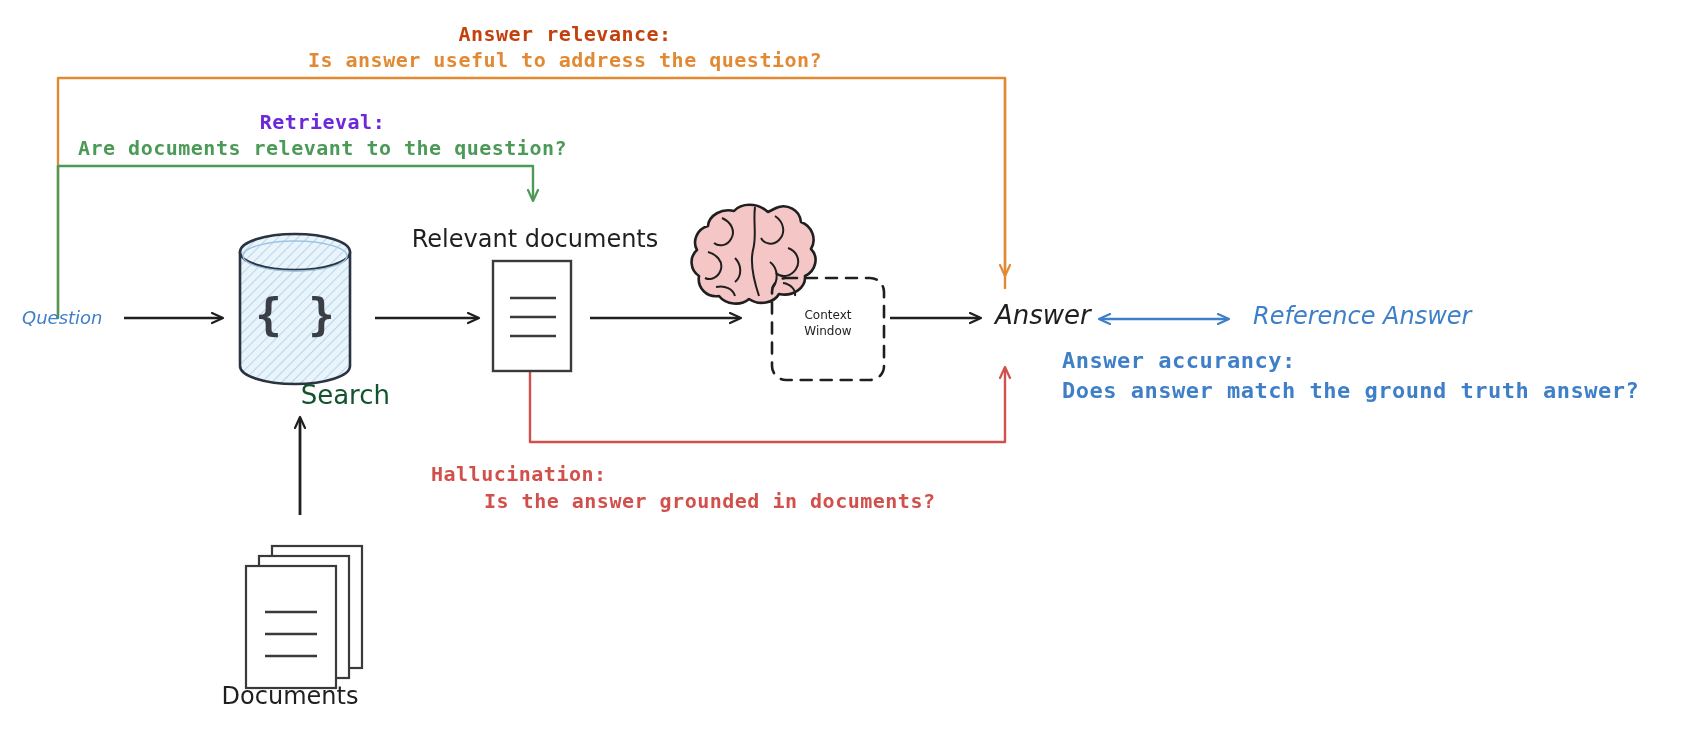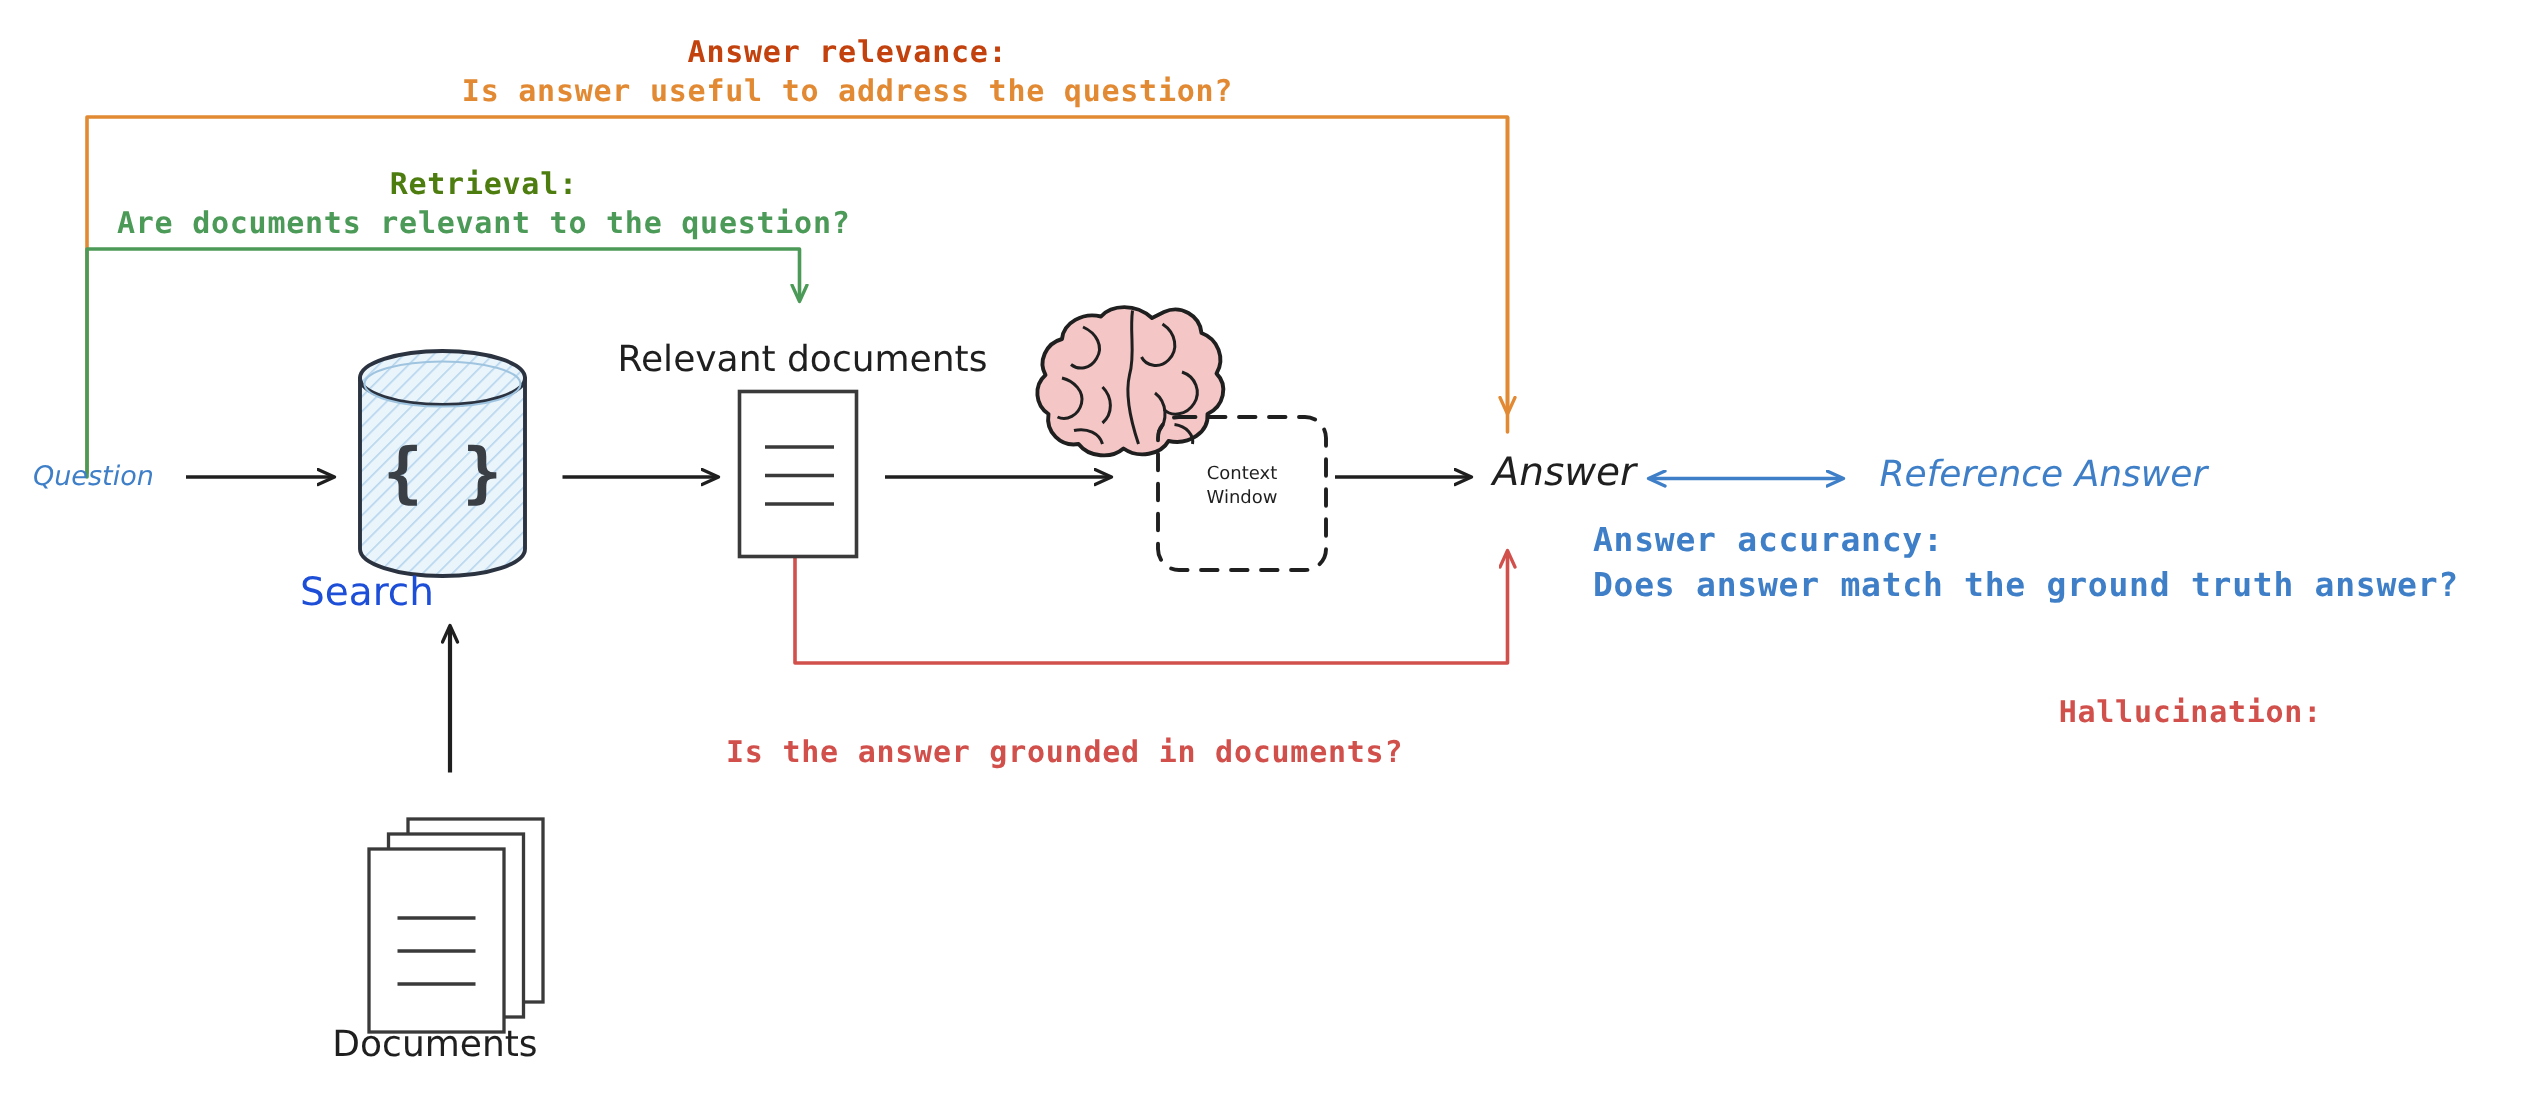--- a/index.html
+++ b/index.html
@@ -155,32 +155,32 @@
       <rect x="246" y="566" width="90" height="122" fill="#ffffff" stroke="#3a3a3a" stroke-width="2.2"></rect>
       <line x1="265" y1="612" x2="317" y2="612" stroke="#3a3a3a" stroke-width="2.4"></line>
       <line x1="265" y1="634" x2="317" y2="634" stroke="#3a3a3a" stroke-width="2.4"></line>
       <line x1="265" y1="656" x2="317" y2="656" stroke="#3a3a3a" stroke-width="2.4"></line>
     </g>
   </svg>
 
   <div class="txt mono-label" style="left:0; top:22px; width:1130px; text-align:center; font-size:20px; color:#c2410c;">Answer relevance:</div>
   <div class="txt mono-label" style="left:0; top:48px; width:1130px; text-align:center; font-size:20px; color:#e28a33;">Is answer useful to address the question?</div>
 
-  <div class="txt mono-label" style="left:0; top:110px; width:645px; text-align:center; font-size:20px; color:#4d7c0f;">Retrieval:</div>
+  <div class="txt mono-label" style="left:0; top:110px; width:645px; text-align:center; font-size:20px; color:#6d28d9;">Retrieval:</div>
   <div class="txt mono-label" style="left:0; top:136px; width:645px; text-align:center; font-size:20px; color:#4c9a57;">Are documents relevant to the question?</div>
 
-  <div class="txt mono-label" style="left:448px; top:462px; width:1100px; text-align:right; font-size:20px; color:#d1504b;">Hallucination:</div>
+  <div class="txt mono-label" style="left:431px; top:462px; width:1100px; text-align:left; font-size:20px; color:#d1504b;">Hallucination:</div>
   <div class="txt mono-label" style="left:440px; top:489px; width:1100px; text-align:left; font-size:20px; color:#d1504b;margin-left:44px;">Is the answer grounded in documents?</div>
 
   <div class="txt mono-label" style="left:1062px; top:348px; width:650px; text-align:left; font-size:22px; color:#3f7fc8;">Answer accurancy:</div>
   <div class="txt mono-label" style="left:1062px; top:378px; width:650px; text-align:left; font-size:22px; color:#3f7fc8;">Does answer match the ground truth answer?</div>
 
   <div class="txt hand-label" style="left:22px; top:307px; font-size:18px; font-style:italic; color:#3f7fc8;">Question</div>
 
-  <div class="txt hand-label" style="left:200px; top:380px; width:190px; text-align:left; font-size:26px; color:#1d4ed8;">Search</div>
+  <div class="txt hand-label" style="left:200px; top:380px; width:190px; text-align:right; font-size:26px; color:#14532d;">Search</div>
 
   <div class="txt hand-label" style="left:390px; top:225px; width:290px; text-align:center; font-size:24px; color:#1f1f1f;">Relevant documents</div>
 
   <div class="txt hand-label" style="left:772px; top:308px; width:112px; text-align:center; font-size:12px; color:#1f1f1f;">Context</div>
   <div class="txt hand-label" style="left:772px; top:324px; width:112px; text-align:center; font-size:12px; color:#1f1f1f;">Window</div>
 
   <div class="txt hand-label" style="left:995px; top:300px; font-size:26px; font-style:italic; color:#1f1f1f;text-align:center;">Answer</div>
 
   <div class="txt hand-label" style="left:1253px; top:302px; font-size:24px; font-style:italic; color:#3f7fc8;">Reference Answer</div>
 

